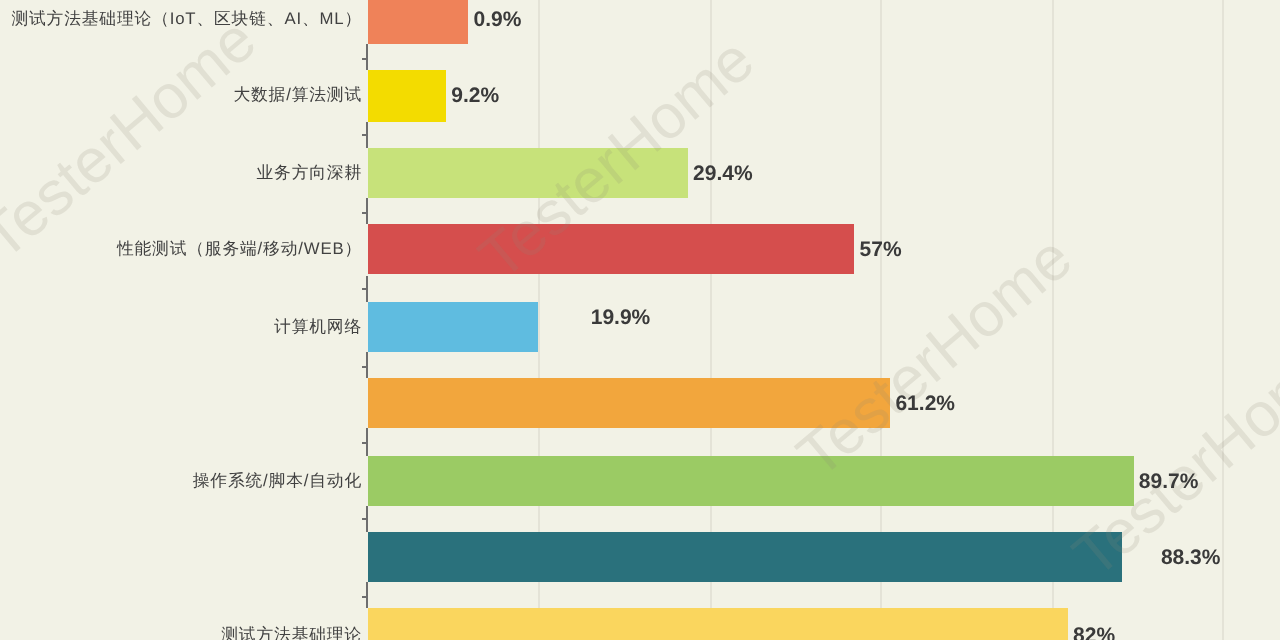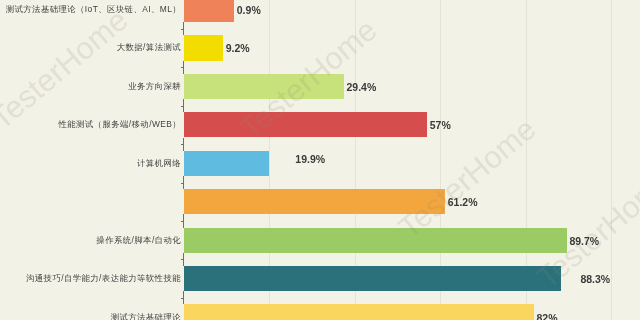--- a/index.html
+++ b/index.html
@@ -76,18 +76,17 @@
       <div class="val-label" style="left: 225.684px; top: 41.45px; color: rgb(58, 58, 58);">9.2%</div>
       <div class="cat-label" style="right: 459.4px; top: 79.9px; color: rgb(65, 65, 65);">业务方向深耕</div>
       <div class="val-label" style="left: 346.525px; top: 79.9px; color: rgb(58, 58, 58);">29.4%</div>
       <div class="cat-label" style="right: 459.4px; top: 118.35px; color: rgb(65, 65, 65);">性能测试（服务端/移动/WEB）</div>
       <div class="val-label" style="left: 429.79px; top: 118.35px; color: rgb(58, 58, 58);">57%</div>
       <div class="cat-label" style="right: 459.4px; top: 156.8px; color: rgb(65, 65, 65);">计算机网络</div>
       <div class="val-label" style="left: 271.373px; top: 152px; color: rgb(58, 58, 58); margin-left: 24px;">19.9%</div>
       <div class="val-label" style="left: 447.724px; top: 195.25px; color: rgb(58, 58, 58);">61.2%</div>
       <div class="cat-label" style="right: 459.4px; top: 233.7px; color: rgb(65, 65, 65);">操作系统/脚本/自动化</div>
       <div class="val-label" style="left: 569.419px; top: 233.7px; color: rgb(58, 58, 58);">89.7%</div>
-      <div class="cat-label" style="right: 459.4px; top: 272.15px; color: rgb(65, 65, 65);">沟通技巧/自学能力/表达能力等软性技能</div>
       <div class="val-label" style="left: 563.441px; top: 272.15px; color: rgb(58, 58, 58); margin-left: 17px;">88.3%</div>
       <div class="cat-label" style="right: 459.4px; top: 310.6px; color: rgb(65, 65, 65);">测试方法基础理论</div>
       <div class="val-label" style="left: 536.54px; top: 310.6px; color: rgb(58, 58, 58);">82%</div>
     </div>
 </div>
 
 </body></html>

